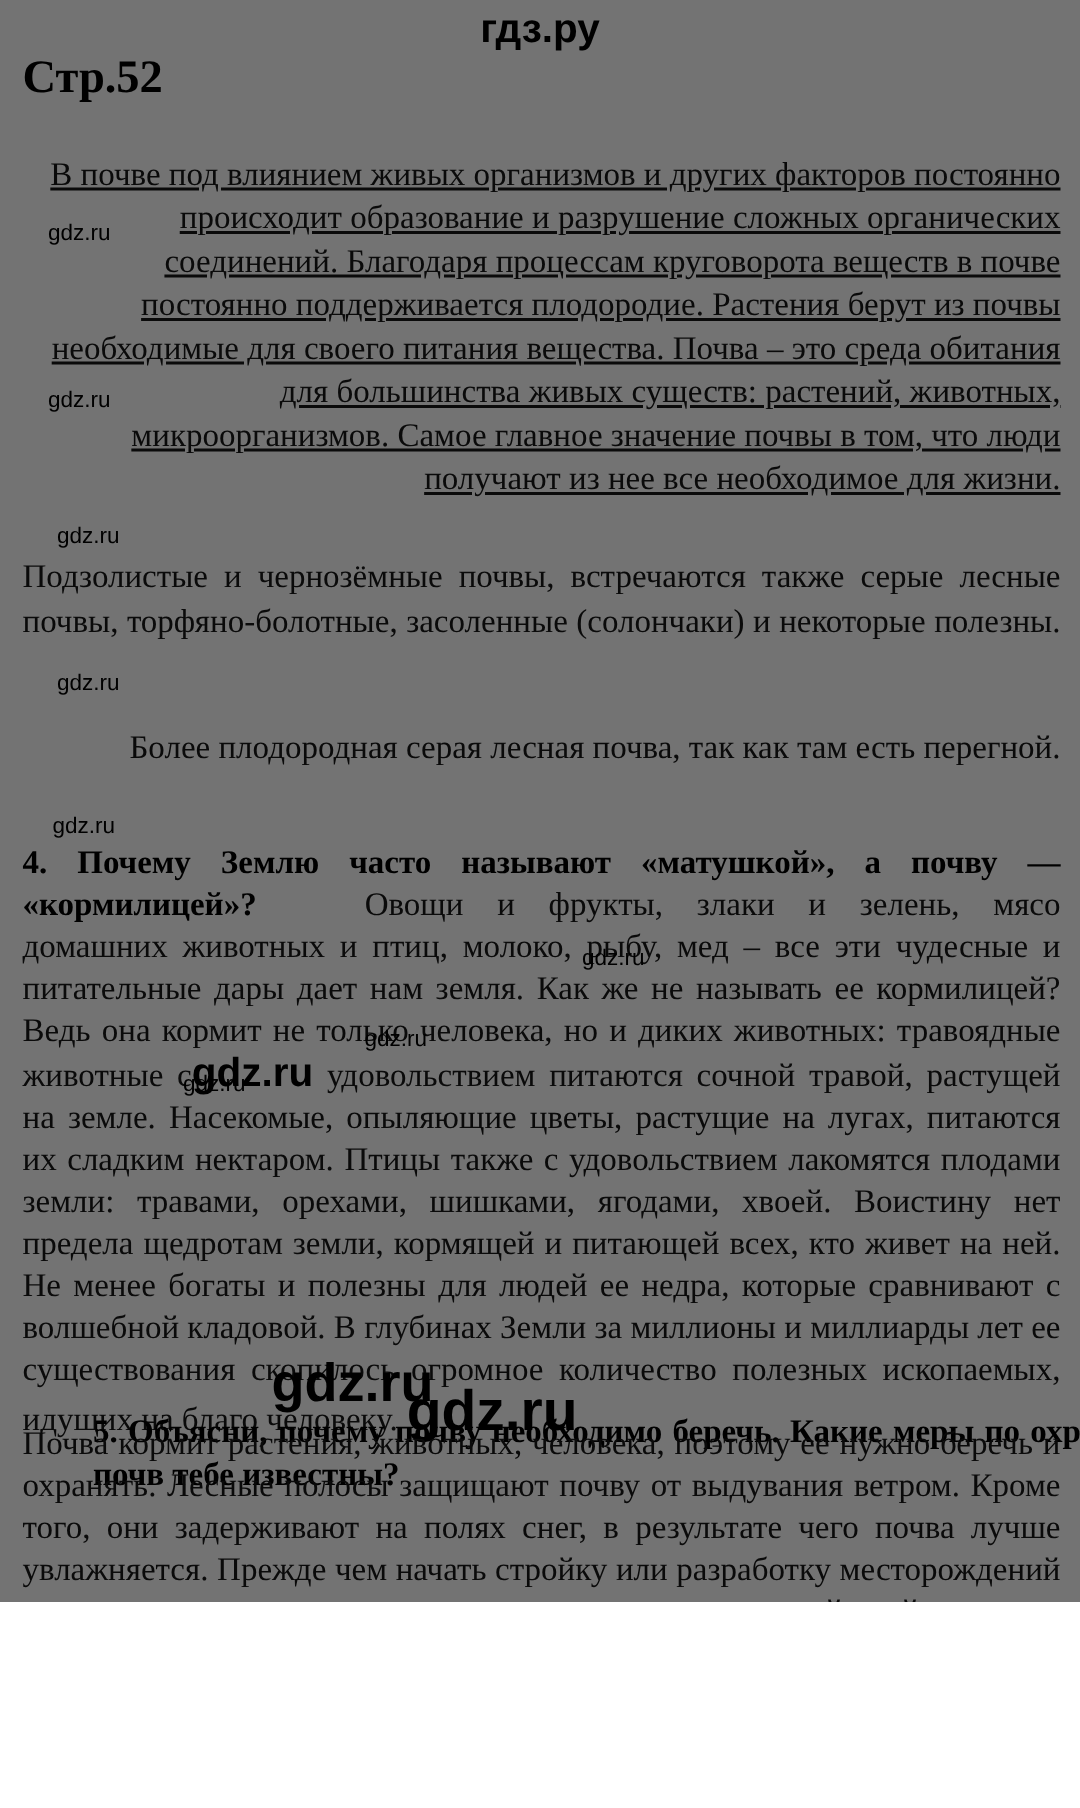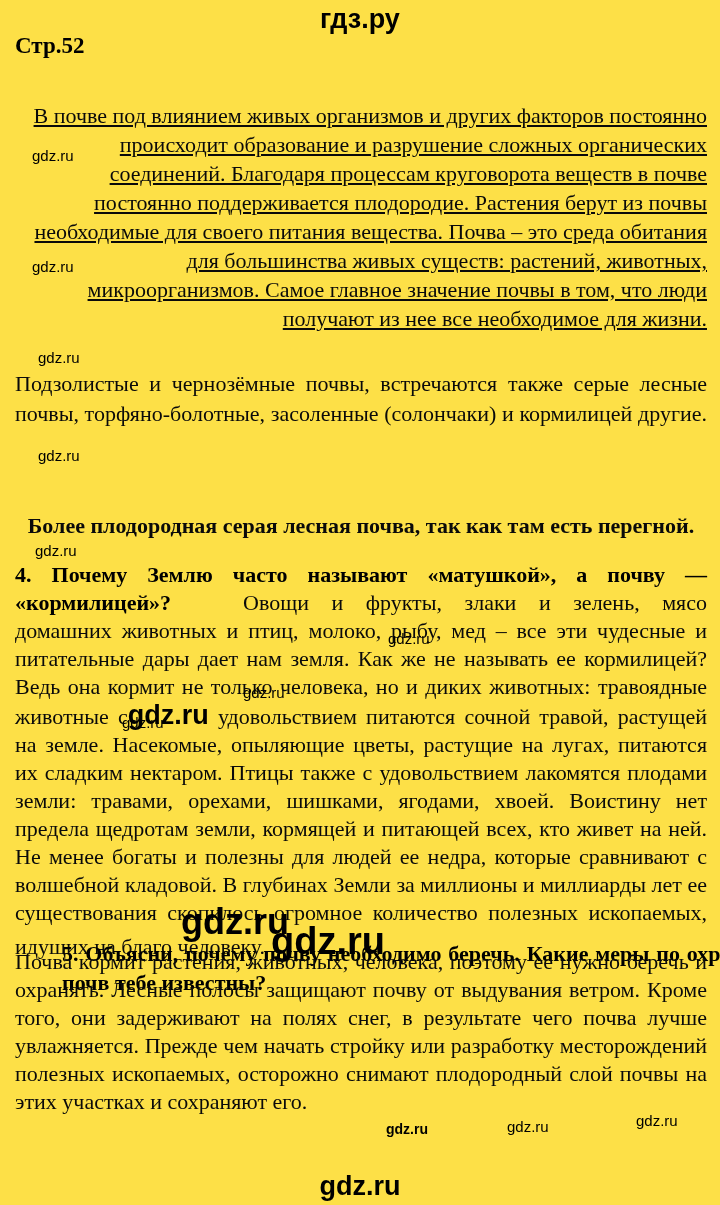--- a/index.html
+++ b/index.html
@@ -1,50 +1,50 @@
 <!DOCTYPE html>
 <html><head>
 <meta charset="utf-8">
 <style>
   html,body{margin:0;padding:0;background:#ffffff;}
   .page{
     position:relative;
-    width:720px;height:1205px;
-    background:#fde047;
+    width:720px;height:1068px;
+    background:#737373;
     color:#0a0a0a;
     font-family:"Liberation Serif","DejaVu Serif",serif;
     overflow:hidden;
   }
   
   .logo-top{
     position:absolute;left:0;right:0;top:4px;
     text-align:center;
     font-family:"Liberation Sans","DejaVu Sans",sans-serif;
     font-weight:bold;font-size:27px;color:#000;
   }
   .logo-bottom{
     position:absolute;left:0;right:0;top:1171px;
     text-align:center;
     font-family:"Liberation Sans","DejaVu Sans",sans-serif;
     font-weight:bold;font-size:27px;color:#000;
   }
   .heading{
     position:absolute;left:15px;top:33px;
-    font-weight:bold;font-size:23px;color:#000;
+    font-weight:bold;font-size:31px;color:#000;
   }
   p{margin:0;}
   .q{font-weight:bold;color:#000;}
   .blk{position:absolute;left:15px;width:692px;font-size:22px;line-height:29px;}
   .q1{top:74px;text-align:justify;text-align-last:justify;}
   .a1{top:101px;text-align:right;text-decoration:underline;}
   .q2row{top:308px;line-height:52px;white-space:nowrap;}
   .q2row .q{word-spacing:4px;}
   .a2{top:369px;line-height:30px;text-align:justify;text-align-last:justify;}
   .q3{top:432px;text-align:justify;}
-  .a3{top:511px;text-align:center;font-weight:bold;}
+  .a3{top:483px;text-align:right;}
   .p4{top:561px;line-height:28px;text-align:justify;}
   .p4 .q{word-spacing:4px;margin-top:32px;}
   .q4-spacer{display:inline-block;width:72px;}
   .q5{top:939px;text-align:justify;margin-left:47px;}
   .a5{top:948px;line-height:28px;text-align:justify;}
   
   .wm{
     font-family:"Liberation Sans","DejaVu Sans",sans-serif;
     color:#000;white-space:nowrap;
   }
@@ -69,21 +69,21 @@
 <body>
 
 <div class="page">
 
   <div class="logo-top">гдз.ру</div>
 
   <div class="heading">Стр.52</div>
 
   <p class="blk a1">В почве под влиянием живых организмов и других факторов постоянно происходит образование и разрушение сложных органических соединений. Благодаря процессам круговорота веществ в почве постоянно поддерживается плодородие. Растения берут из почвы необходимые для своего питания вещества. Почва – это среда обитания для большинства живых существ: растений, животных, микроорганизмов. Самое главное значение почвы в том, что люди получают из нее все необходимое для жизни.</p>
 
-  <p class="blk a2">Подзолистые и чернозёмные почвы, встречаются также серые лесные почвы, торфяно-болотные, засоленные (солончаки) и кормилицей другие.</p>
+  <p class="blk a2">Подзолистые и чернозёмные почвы, встречаются также серые лесные почвы, торфяно-болотные, засоленные (солончаки) и некоторые полезны.</p>
 
   <p class="blk a3">Более плодородная серая лесная почва, так как там есть перегной.</p>
 
   <p class="blk p4"><span class="q">4. Почему Землю часто называют «матушкой», а почву — «кормилицей»?</span><span class="q4-spacer"></span><span>Овощи и фрукты, злаки и зелень, мясо домашних животных и птиц, молоко, рыбу, мед – все эти чудесные и питательные дары дает нам земля. Как же не называть ее кормилицей? Ведь она кормит не только человека, но и диких животных: травоядные животные с</span><span class="wm wm-mid">gdz.ru</span>
   <span>удовольствием питаются сочной травой, растущей на земле. Насекомые, опыляющие цветы, растущие на лугах, питаются их сладким нектаром. Птицы также с удовольствием лакомятся плодами земли: травами, орехами, шишками, ягодами, хвоей. Воистину нет предела щедротам земли, кормящей и питающей всех, кто живет на ней. Не менее богаты и полезны для людей ее недра, которые сравнивают с волшебной кладовой. В глубинах Земли за миллионы и миллиарды лет ее существования скопилось огромное количество полезных ископаемых, идущих на благо человеку.</span><span class="wm wm-end">gdz.ru</span></p>
 
   <div class="wm wm-center">gdz.ru</div>
 
   <p class="blk q q5">5. Объясни, почему почву необходимо беречь. Какие меры по охране почв тебе известны?</p>
   <p class="blk a5">Почва кормит растения, животных, человека, поэтому ее нужно беречь и охранять. Лесные полосы защищают почву от выдувания ветром. Кроме того, они задерживают на полях снег, в результате чего почва лучше увлажняется. Прежде чем начать стройку или разработку месторождений полезных ископаемых, осторожно снимают плодородный слой почвы на этих участках и сохраняют его.</p>

